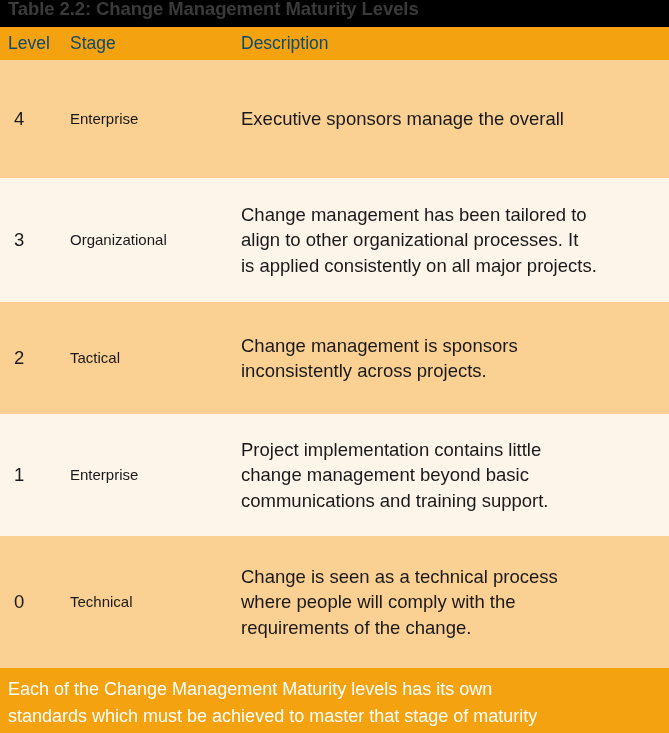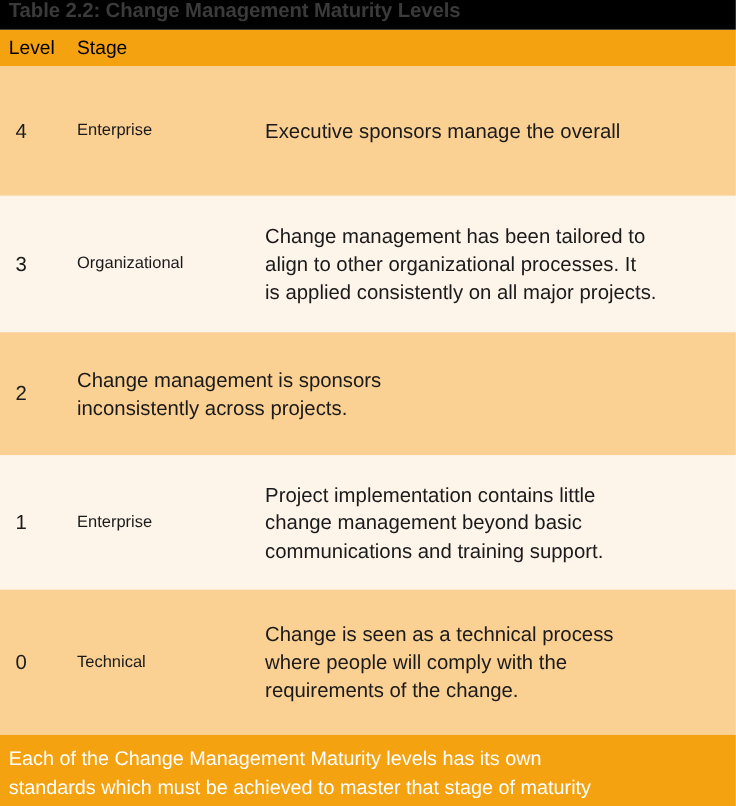--- a/index.html
+++ b/index.html
@@ -40,21 +40,21 @@
     line-height: 26px;
   }
 
   
   .header-row {
     background: #F5A210;
     height: 33px;
     flex: 0 0 33px;
     display: flex;
     align-items: center;
-    color: #000000;
+    color: #0c4a6e;
     font-size: 17.5px;
   }
   .col-level  { width: 70px;  padding-left: 8px; }
   .col-stage  { width: 171px; }
   .col-desc   { flex: 1; }
 
   
   .data-row {
     display: flex;
     align-items: center;
@@ -102,20 +102,21 @@
 
 <div class="table-figure">
 
   <div class="title-bar">
     <div class="title-text">Table 2.2: Change Management Maturity Levels</div>
   </div>
 
   <div class="header-row">
     <div class="col-level">Level</div>
     <div class="col-stage">Stage</div>
+    <div class="col-desc">Description</div>
   </div>
 
   <div class="data-row peach row-4">
     <div class="cell-level">4</div>
     <div class="cell-stage">Enterprise</div>
     <div class="cell-desc">
       <span class="desc-line">Executive sponsors manage the overall</span><br>
     </div>
   </div>
 
@@ -124,20 +125,21 @@
     <div class="cell-stage">Organizational</div>
     <div class="cell-desc">
       <span class="desc-line">Change management has been tailored to</span><br>
       <span class="desc-line">align to other organizational processes. It</span><br>
       <span class="desc-line">is applied consistently on all major projects.</span>
     </div>
   </div>
 
   <div class="data-row peach row-2">
     <div class="cell-level">2</div>
+    <div class="cell-stage">Tactical</div>
     <div class="cell-desc">
       <span class="desc-line">Change management is sponsors</span><br>
       <span class="desc-line">inconsistently across projects.</span>
     </div>
   </div>
 
   <div class="data-row cream row-1">
     <div class="cell-level">1</div>
     <div class="cell-stage">Enterprise</div>
     <div class="cell-desc">

